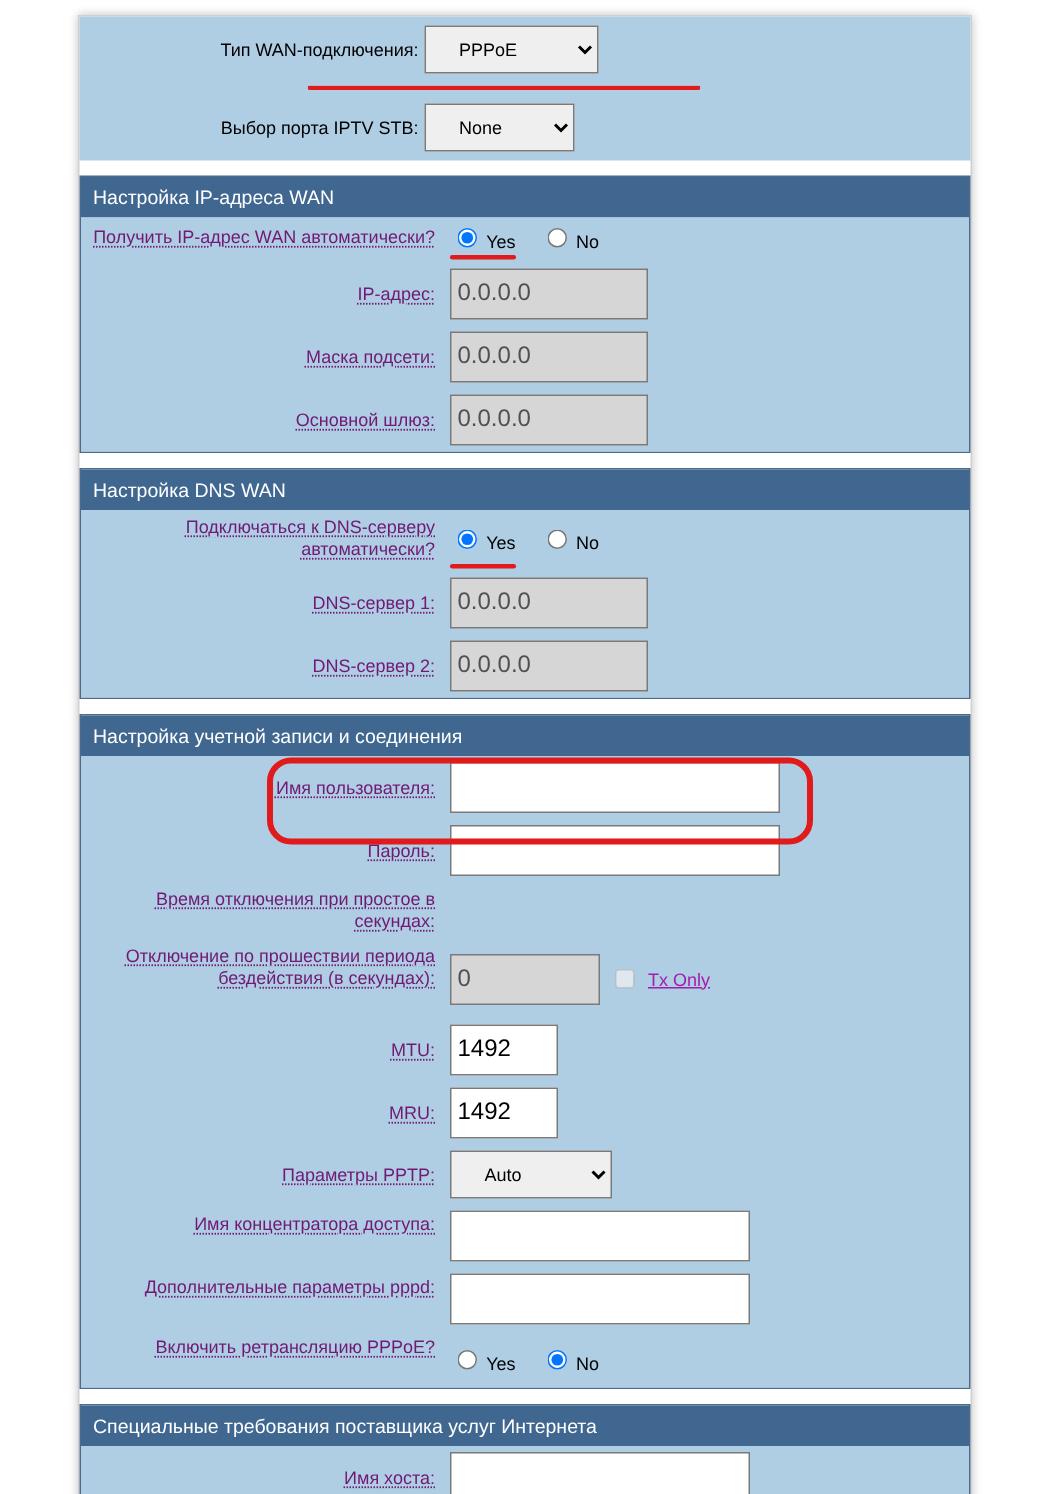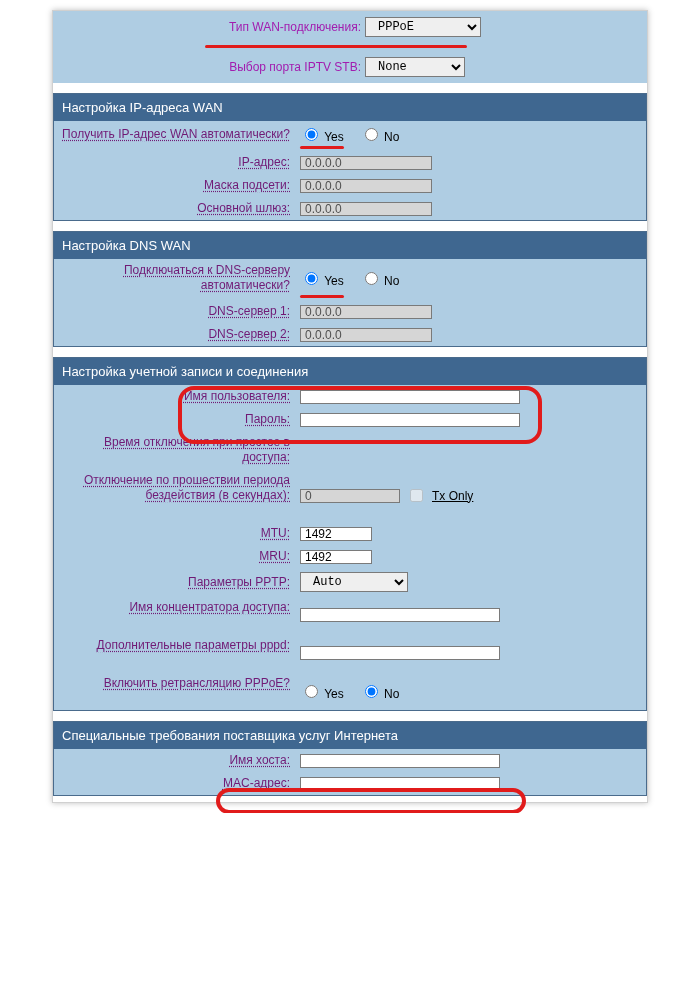--- a/index.html
+++ b/index.html
@@ -21,34 +21,33 @@
   
   .topbar {
     background: #afcde3;
     padding: 6px 0 4px;
   }
   .toprow {
     display: flex; align-items: center;
     margin-bottom: 2px;
   }
   .toplbl {
-    width: 312px;
+    width: 230px;
     text-align: right;
-    color: #a21caf;
+    color: #000000;
     font-size: 12px;
     padding-right: 4px;
   }
   .topctl { }
   select {
     font-size: 12px;
     background: #efefef;
     border: 1px solid #7a7a7a;
-    height: 20px;
-    padding: 0 8px;
-    font-family: Liberation Mono, monospace;
+    height: 32px;
+    padding: 0 18px;
   }
   .red-underline {
     border-bottom: 3px solid #e11b1b;
     border-radius: 2px;
     display: inline-block;
   }
   .section {
     margin-top: 10px;
     border: 1px solid #4a6b8c;
   }
@@ -77,22 +76,22 @@
     text-decoration: underline dotted;
     text-underline-offset: 2px;
   }
   .ctl {
     padding-left: 6px;
     display: flex;
     align-items: center;
     gap: 6px;
   }
   input[type="text"], input[type="password"] {
-    font-size: 12px;
-    height: 14px;
+    font-size: 16px;
+    height: 34px;
     border: 1px solid #7a7a7a;
     background: #fff;
     padding: 0 4px;
   }
   input[disabled] {
     background: #d6d6d6;
     color: #505050;
   }
   .radio-pair label {
     color: #000; font-size: 12px;
@@ -105,21 +104,21 @@
     margin-left: 246px; margin-top:-2px; margin-bottom:2px;
   }
   .hl-box {
     position: absolute;
     border: 4px solid #e11b1b;
     border-radius: 16px;
     pointer-events: none;
   }
   .section.acct { position: relative; }
   .section.isp  { position: relative; }
-  .chk-lbl { color:#000000; font-size:12px;text-decoration:underline; }
+  .chk-lbl { color:#a21caf; font-size:12px;text-decoration:underline; }
 </style>
 </head>
 <body>
 
 <div class="frame">
 
   <div class="topbar">
     <div class="toprow">
       <div class="toplbl">Тип WAN-подключения:</div>
       <div class="topctl">
@@ -208,21 +207,21 @@
             <input type="text" style="width: 220px;" value="">
           </div>
       </div>
       <div class="row">
         <div class="lbl">Пароль:</div>
         <div class="ctl">
             <input type="password" style="width: 220px;" value="">
           </div>
       </div>
       <div class="row">
-        <div class="lbl" style="height:30px;">Время отключения при простое в доступа:</div>
+        <div class="lbl" style="height:30px;">Время отключения при простое в секундах:</div>
         <div class="ctl"></div>
       </div>
       <div class="row">
         <div class="lbl" style="height:45px;">Отключение по прошествии периода бездействия (в секундах):</div>
         <div class="ctl">
           <input type="text" style="width: 100px;" disabled="" value="0">
           <input type="checkbox" disabled="" style="">
           <span class="chk-lbl">Tx Only</span>
         </div>
       </div>

